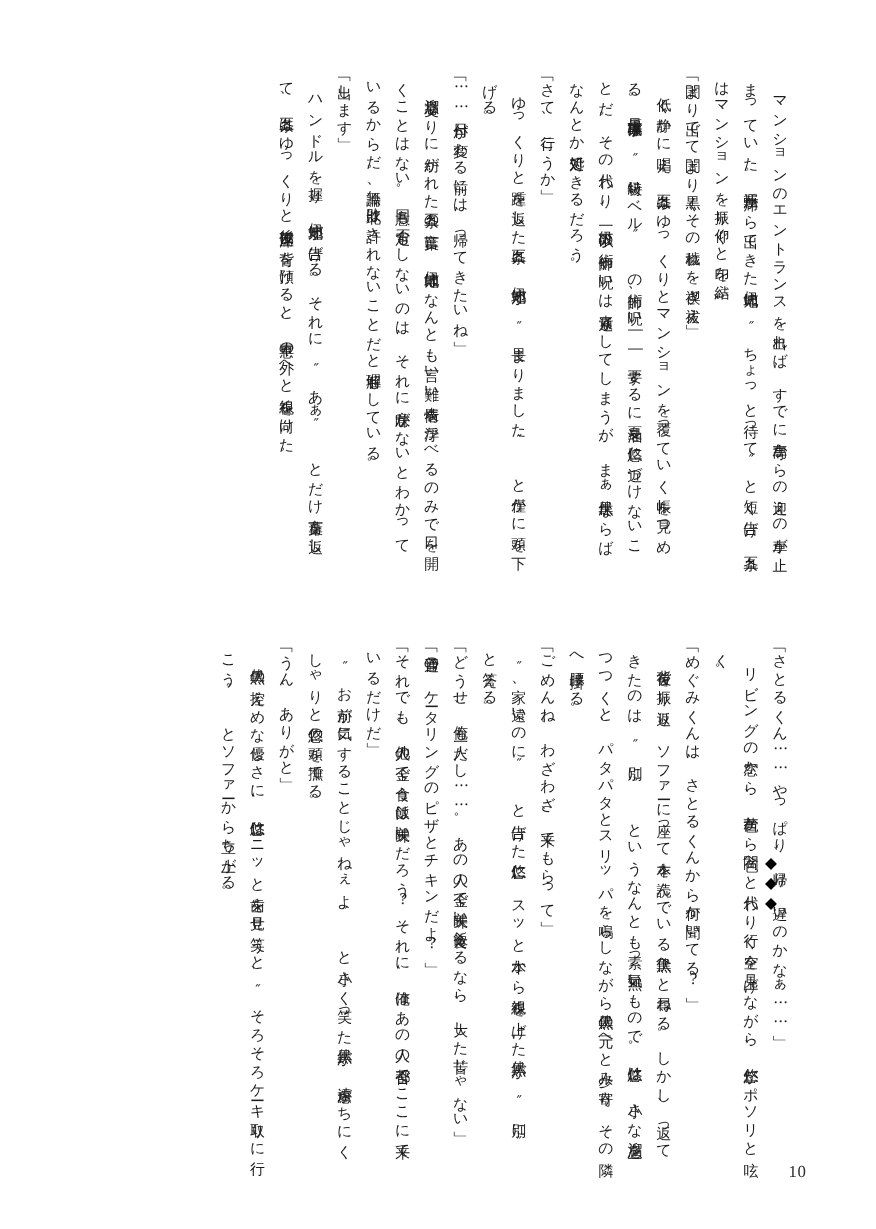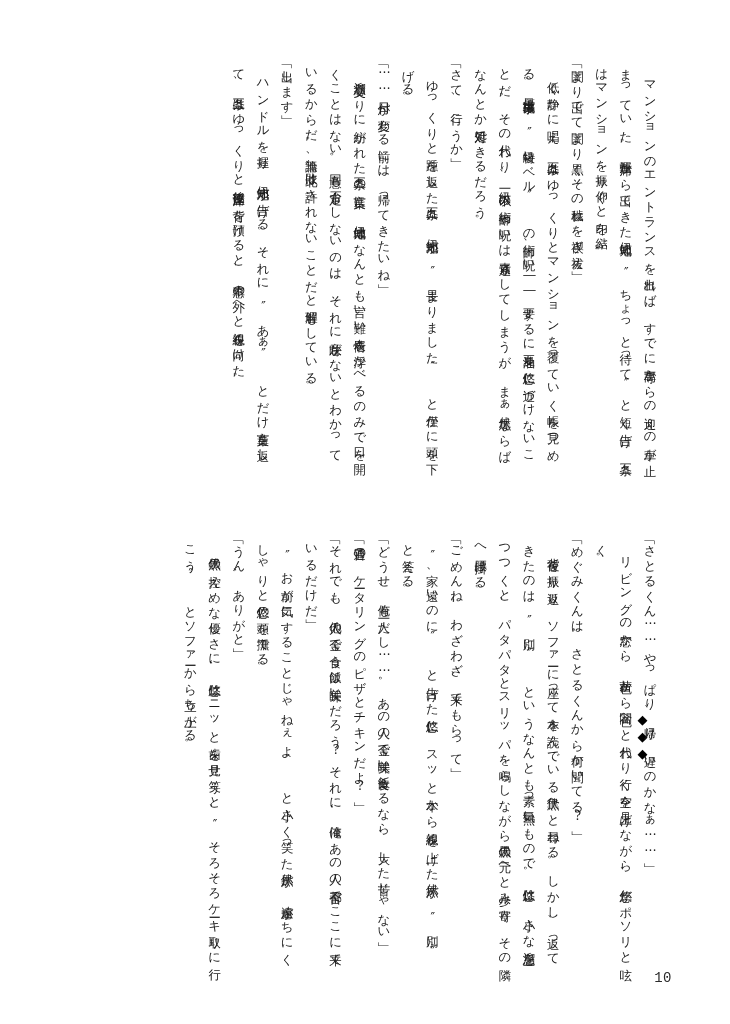--- a/index.html
+++ b/index.html
@@ -71,21 +71,21 @@
     line-height: 1.25;
     letter-spacing: 2px;
     color: #000000;
   }
 
   
   #page-number {
     position: absolute;
     right: 58px;
     bottom: 38px;
-    font-family: Liberation Mono, monospace;
+    font-family: Liberation Serif, serif;
     font-size: 14px;
     color: #2b2b2b;
     letter-spacing: 0.5px;
   }
 </style>
 </head>
 <body>
 
 <div id="page">
 

